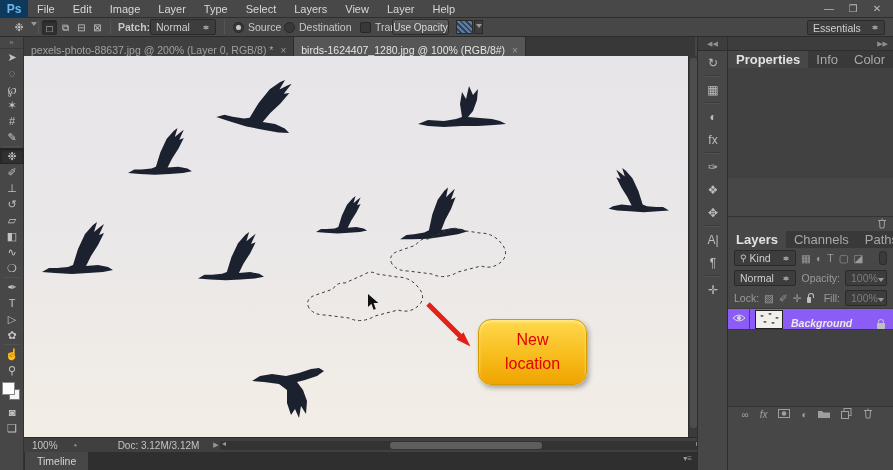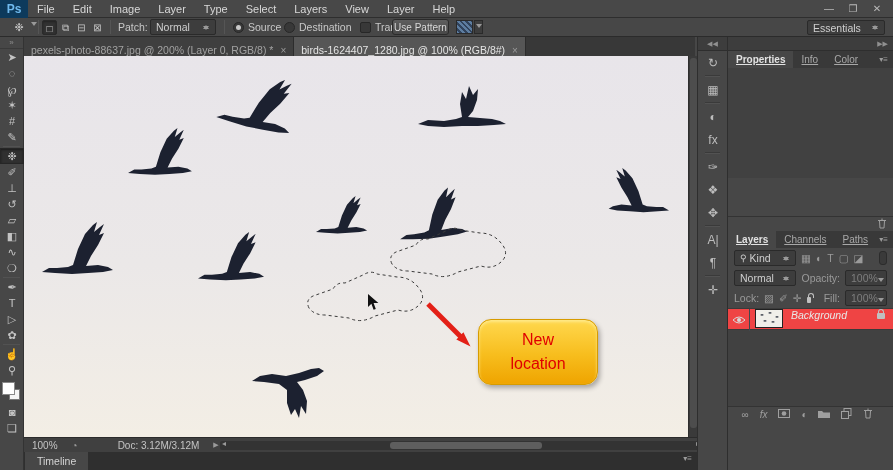--- a/index.html
+++ b/index.html
@@ -40,50 +40,50 @@
   #toolbar{left:0;top:37px;width:24px;height:433px;background:#474747;border-right:1px solid #333;}
   #toolbar-head{height:12px;text-align:center;color:#8f8f8f;font-size:8px;line-height:12px;border-bottom:1px solid #3a3a3a;}
   .tool{width:24px;height:16px;display:flex;align-items:center;justify-content:center;color:#c3c3c3;font-size:11px;}
   .tool.active{background:#303030;border:1px solid #262626;box-shadow:inset 0 1px 2px #1d1d1d;}
   .toolsep{height:1px;margin:1px 3px;background:#3a3a3a;border-bottom:1px solid #525252;}
   #fgbg{position:relative;width:24px;height:26px;}
   #fgcolor{position:absolute;left:2px;top:4px;width:13px;height:13px;background:#fff;border:1px solid #888;}
   #bgcolor{position:absolute;left:9px;top:11px;width:11px;height:11px;background:#f4f4f4;border:1px solid #777;}
   
   #canvas{left:24px;top:56px;width:664px;height:381px;background:linear-gradient(180deg,#e8e5ea 0%,#ebe8e8 55%,#f3eee5 100%);overflow:hidden;}
-  #callout{position:absolute;left:454px;top:263px;width:120px;height:66px;border-radius:13px;background:linear-gradient(180deg,#ffd84e 0%,#f7bd1d 55%,#efa400 100%);border:1px solid #d79b00;box-shadow:2px 3px 5px rgba(0,0,0,.3),inset 0 2px 3px #ffe98a;display:flex;flex-direction:column;align-items:center;justify-content:center;}
+  #callout{position:absolute;left:454px;top:263px;width:109px;height:66px;border-radius:13px;background:linear-gradient(180deg,#ffd84e 0%,#f7bd1d 55%,#efa400 100%);border:1px solid #d79b00;box-shadow:2px 3px 5px rgba(0,0,0,.3),inset 0 2px 3px #ffe98a;display:flex;flex-direction:column;align-items:center;justify-content:center;}
   #callout div{font-size:16px;line-height:24px;color:#e00000;}
   
   #vscroll{left:688px;top:56px;width:9px;height:381px;background:#3a3a3a;border-left:1px solid #2e2e2e;}
   #vthumb{position:absolute;left:1px;top:2px;width:7px;height:370px;background:#4d4d4d;border-radius:3px;}
   #statusbar{left:24px;top:437px;width:673px;height:15px;background:#404040;border-top:1px solid #2b2b2b;display:flex;align-items:center;color:#c4c4c4;font-size:10px;}
   #hscroll{position:absolute;left:196px;top:3px;width:482px;height:9px;background:#333;border-radius:2px;}
   #hthumb{position:absolute;left:170px;top:1px;width:152px;height:7px;background:#5e5e5e;border-radius:3px;}
   #timeline{left:24px;top:452px;width:673px;height:18px;background:#2f2f2f;}
   #timelinetab{position:absolute;left:1px;top:0;height:18px;padding:0 12px;background:#474747;color:#d4d4d4;font-size:10.5px;line-height:18px;}
   
   #stripcol{left:697px;top:37px;width:30px;height:433px;background:#474747;border-left:1px solid #2e2e2e;}
   #striphead{height:14px;text-align:center;color:#909090;font-size:7px;line-height:14px;background:#3d3d3d;border-bottom:1px solid #2e2e2e;}
   .stripicon{width:30px;height:23px;display:flex;align-items:center;justify-content:center;color:#bdbdbd;font-size:12px;}
   .stripsep{height:2px;margin:1px 7px;border-top:1px solid #3a3a3a;border-bottom:1px solid #525252;}
   #panelcol{left:727px;top:37px;width:166px;height:433px;background:#474747;border-left:1px solid #2e2e2e;}
   #panelhead{height:14px;background:#3d3d3d;border-bottom:1px solid #2e2e2e;text-align:right;color:#909090;font-size:7px;line-height:14px;padding-right:5px;}
   .ptabs{height:17px;background:#393939;display:flex;}
-  .ptab{padding:0 8px;font-size:10px;line-height:17px;color:#a8a8a8;text-decoration:underline;}
+  .ptab{padding:0 8px;font-size:13px;line-height:17px;color:#a8a8a8;}
   .ptab.active{background:#474747;color:#e2e2e2;font-weight:bold;}
   .pmenu{margin-left:auto;color:#9d9d9d;font-size:8px;line-height:17px;padding-right:5px;}
   #props-body{height:148px;background:#474747;}
   #noprops{padding:7px 9px;font-weight:bold;color:#d8d8d8;font-size:11px;border-bottom:1px solid #3e3e3e;}
   #props-inner{height:110px;background:#414141;}
   .pfooter{height:15px;background:#474747;border-top:1px solid #333;display:flex;align-items:center;justify-content:flex-end;padding-right:6px;gap:8px;color:#9f9f9f;}
   .lrow{height:20px;display:flex;align-items:center;padding:0 6px;gap:5px;color:#9a9a9a;font-size:10.5px;}
   .grayval{color:#7e7e7e;}
   .lockico{width:8px;height:6px;background:#c0c0c0;border-radius:1px;position:relative;display:inline-block;margin-top:4px;}
   .lockico::before{content:"";position:absolute;left:1px;top:-4px;width:4px;height:4px;border:1px solid #c0c0c0;border-bottom:none;border-radius:3px 3px 0 0;}
-  #layerrow{height:22px;background:#ef4444;display:flex;align-items:flex-start;border-top:1px solid #3a3a3a;border-bottom:1px solid #3a3a3a;}
+  #layerrow{height:22px;background:#8b5cf6;display:flex;align-items:flex-end;border-top:1px solid #3a3a3a;border-bottom:1px solid #3a3a3a;font-weight:bold;}
   #eyebox{width:22px;height:22px;display:flex;align-items:center;justify-content:center;border-right:1px solid #40484f;}
   #layerthumb{width:28px;height:19px;background:#f1efe9;border:1px solid #222;margin-left:5px;}
   #layername{margin-left:8px;font-style:italic;color:#e8e8e8;font-size:10.5px;flex:1;}
   #layerlock{margin-right:8px;}
   #layerslist{height:76px;background:#414141;}
   #togglepill{width:8px;height:14px;background:#3a3a3a;border:1px solid #2c2c2c;border-radius:3px;margin-left:auto;}
   .footico{font-size:10px;color:#9f9f9f;}
 </style>
 </head>
 <body>
@@ -111,33 +111,33 @@
 
   <div id="optionsbar" class="abs">
     <div class="abs" style="left:7px;top:2px;width:24px;height:15px;display:flex;align-items:center;justify-content:center;color:#c3c3c3;">❉</div>
     <div class="abs scaret" style="left:31px;"></div>
     <div class="optsep" style="left:38px;"></div>
     <div class="modebtn active" style="left:42px;">□</div>
     <div class="modebtn" style="left:58px;">⧉</div>
     <div class="modebtn" style="left:74px;">⊟</div>
     <div class="modebtn" style="left:90px;">⊠</div>
     <div class="optsep" style="left:110px;"></div>
-    <span class="optlabel" style="left:118px;">Patch:</span>
+    <span class="optlabel" style="left:118px;font-weight:bold;">Patch:</span>
     <div class="dd" style="left:150px;top:1px;width:66px;height:16px;">
       <span class="grow">Normal</span>
         <span class="caret"></span>
     </div>
     <div class="optsep" style="left:224px;"></div>
     <div class="radio sel" style="left:233px;"></div>
     <span class="optlabel" style="left:248px;">Source</span>
     <div class="radio" style="left:284px;"></div>
     <span class="optlabel" style="left:299px;">Destination</span>
     <div class="checkbox" style="left:360px;"></div>
     <span class="optlabel" style="left:375px;">Transparent</span>
-    <div id="usepattern">Use Pattern</div>
+    <div id="usepattern">Use Opacity</div>
     <div id="patswatch"></div>
     <div id="patcaret">
         <span class="scaret" style="margin-top:0;"></span>
       </div>
     <div class="dd" style="left:807px;top:2px;width:78px;height:15px;">
       <span class="grow">Essentials</span>
         <span class="caret"></span>
     </div>
   </div>
 

